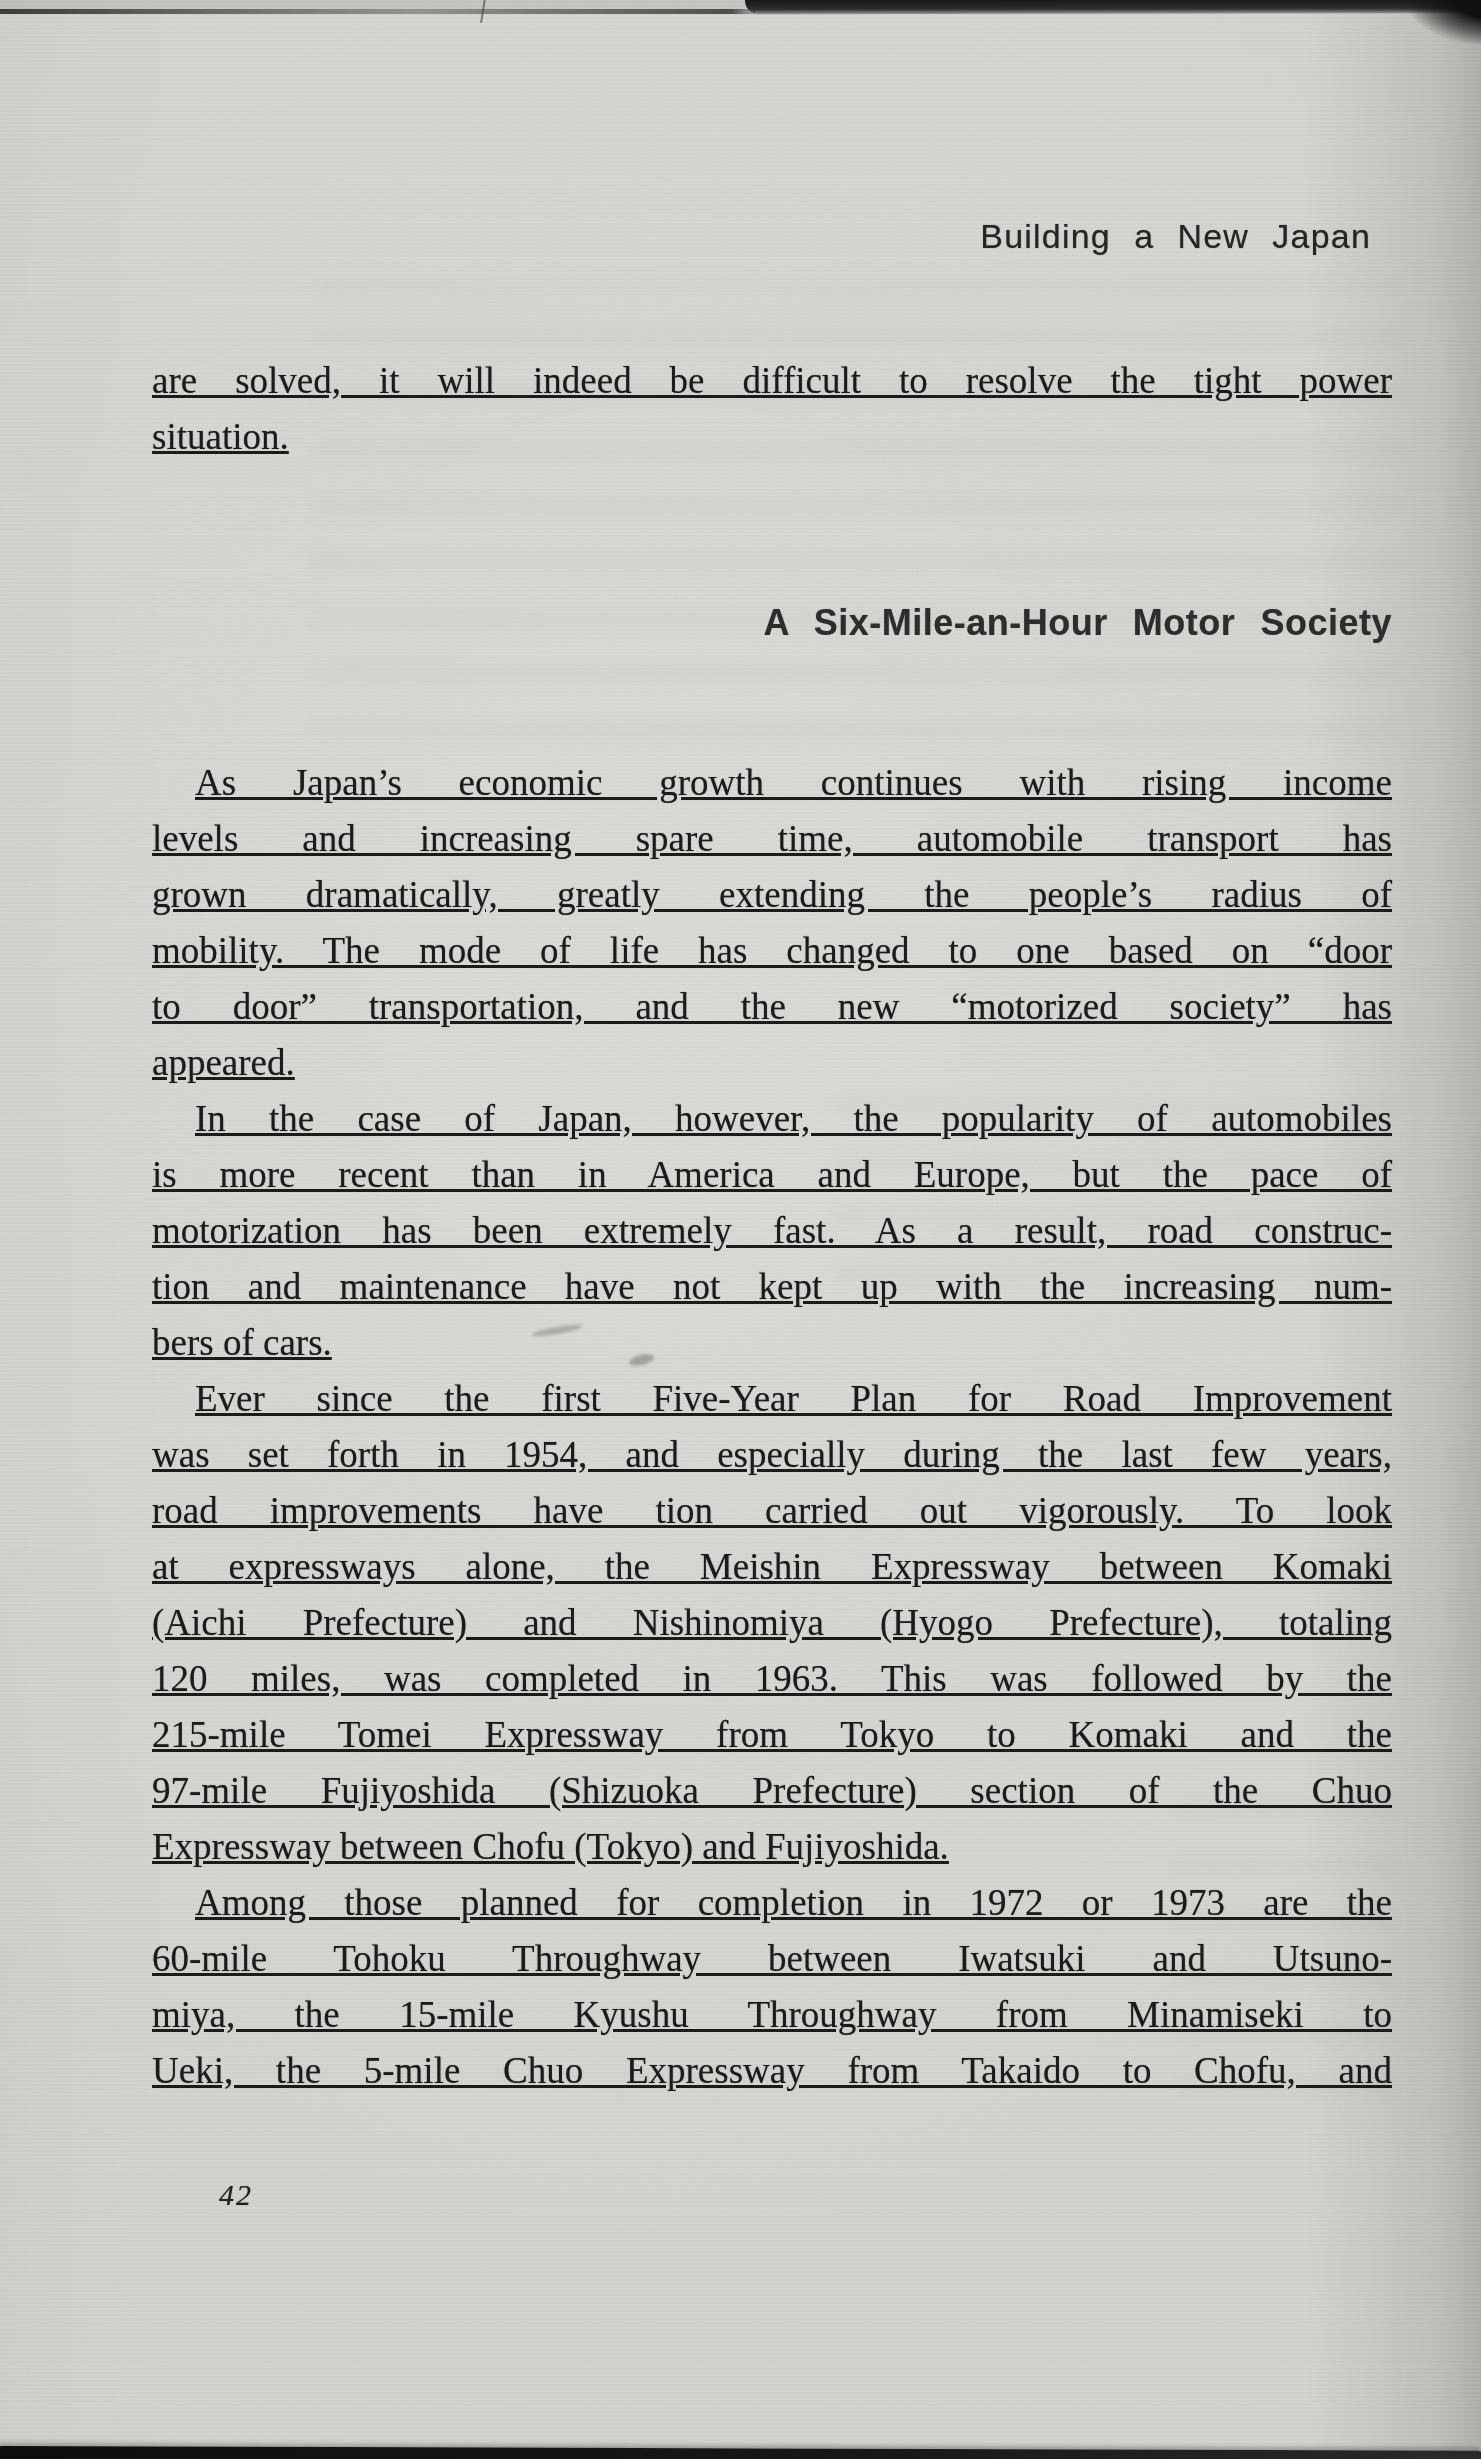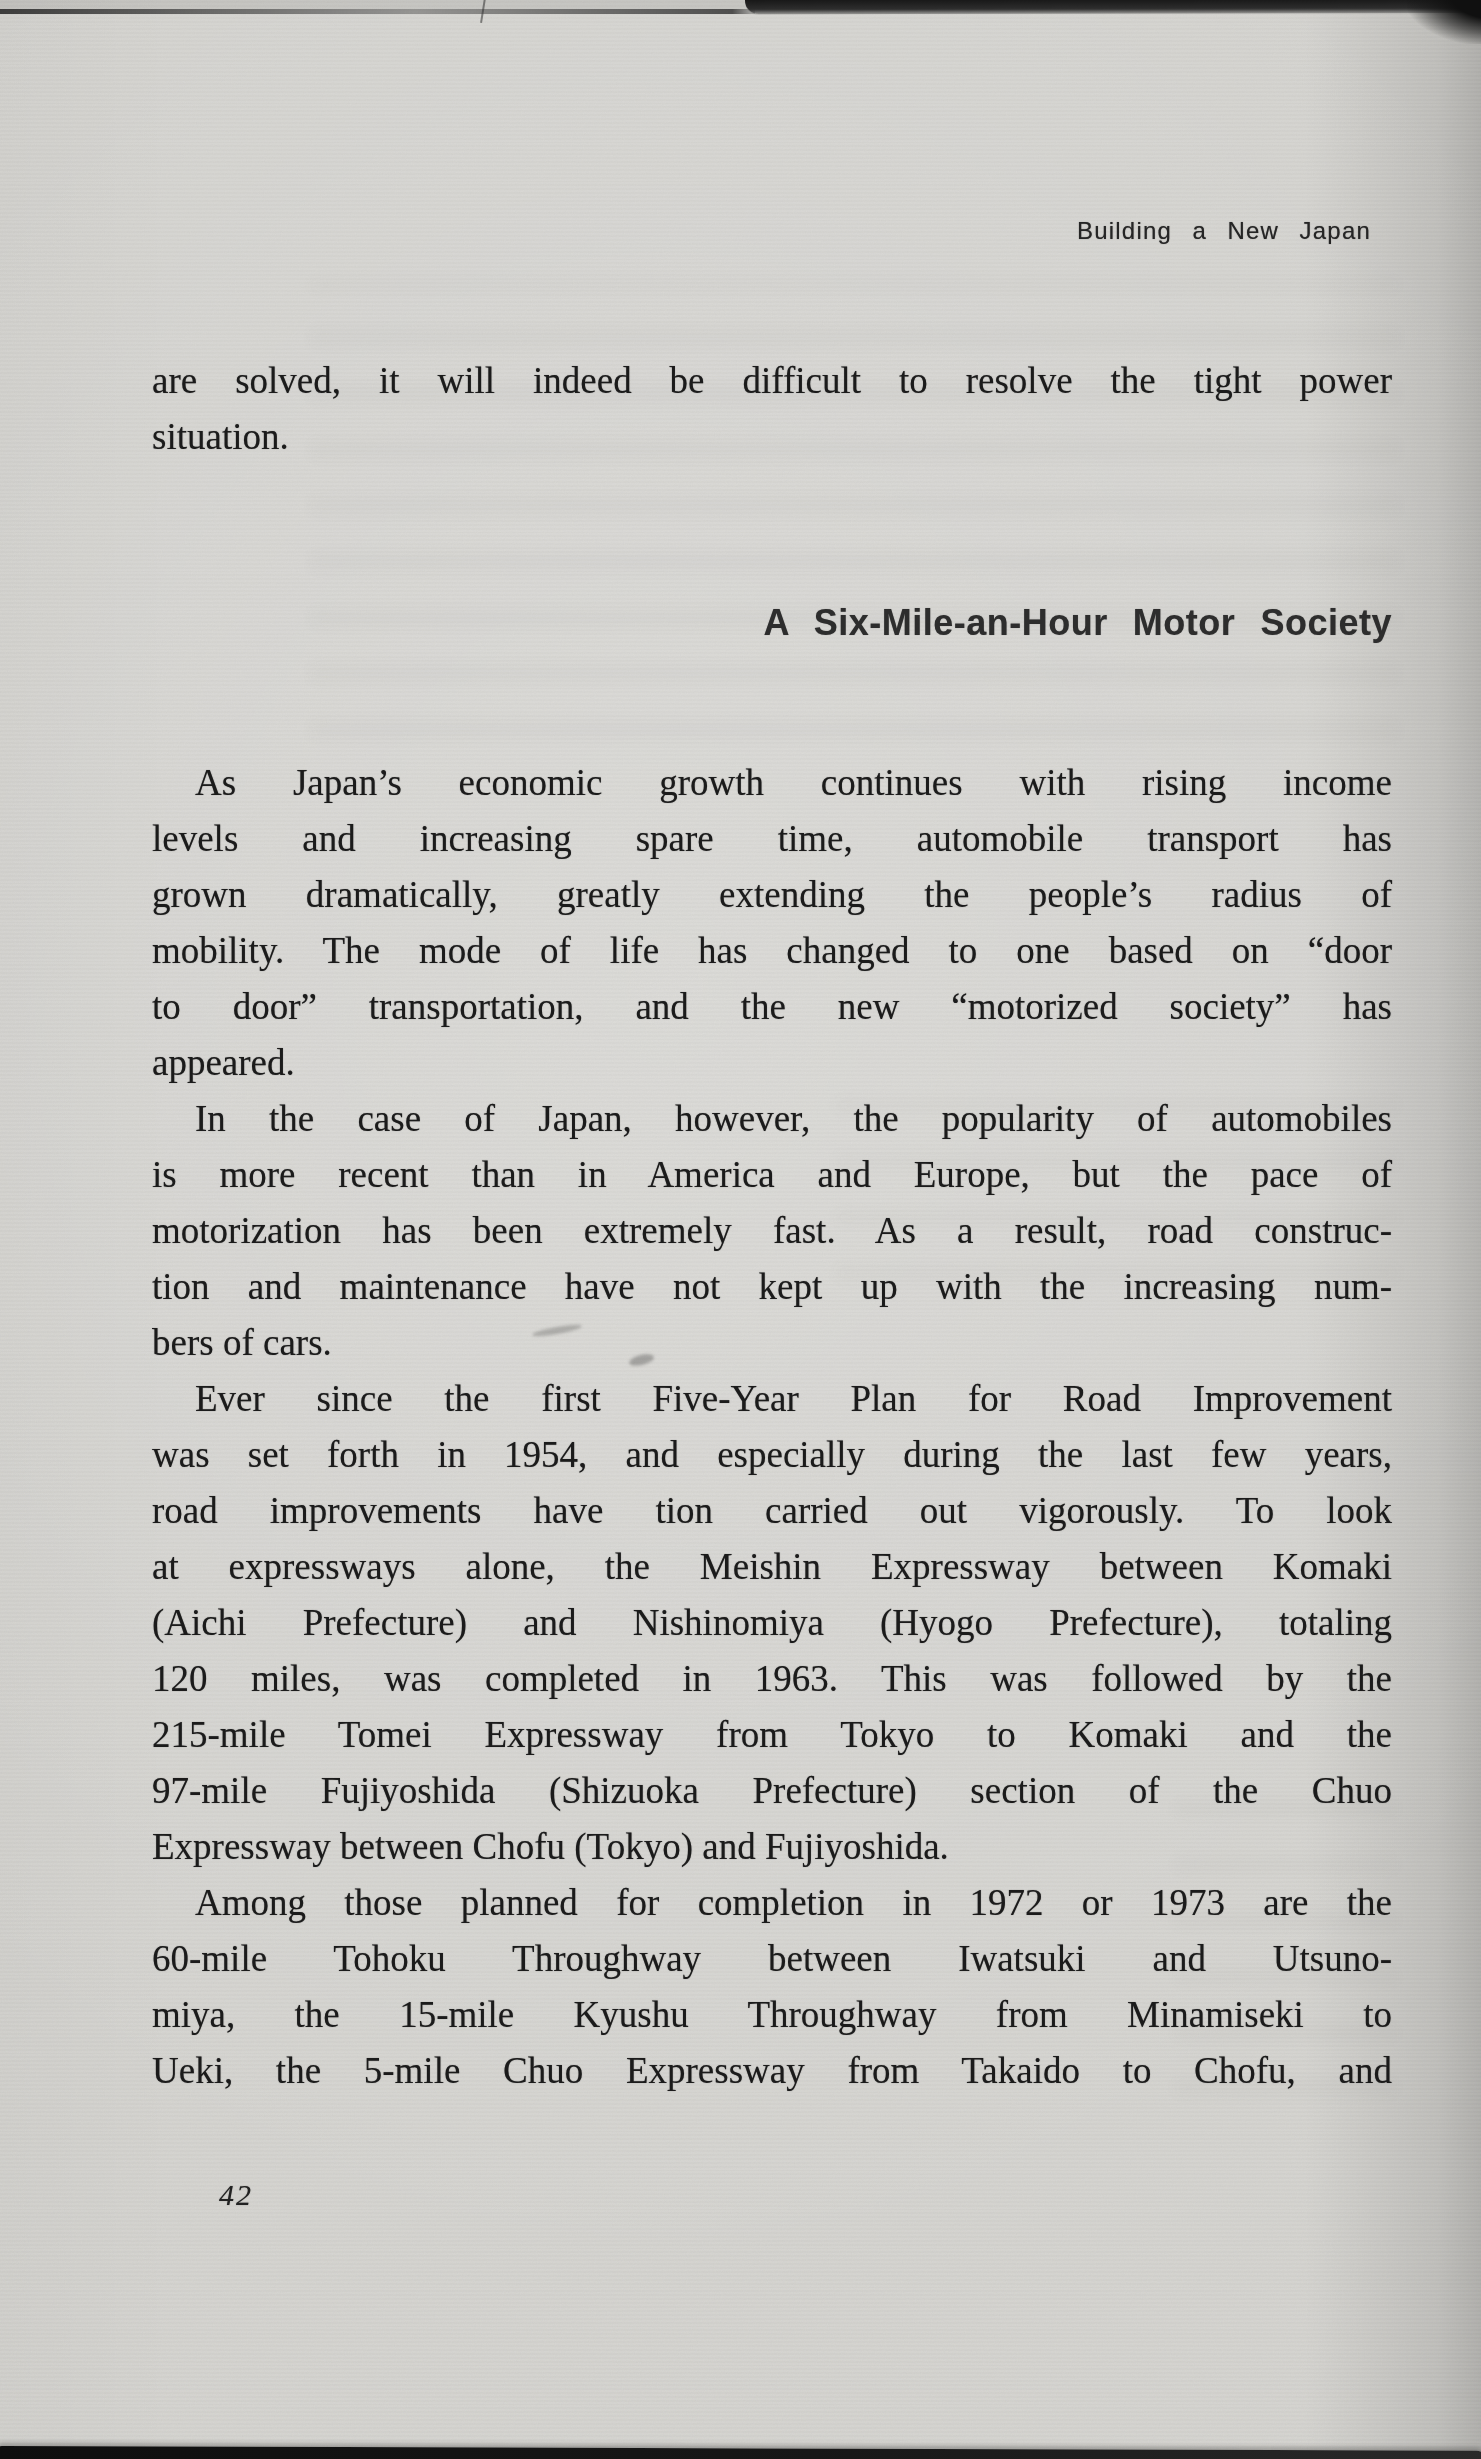--- a/index.html
+++ b/index.html
@@ -63,21 +63,21 @@
   .smudge-dot {
     position:absolute; left:629px; top:1355px; width:25px; height:9.7px;
     background:rgba(20,20,20,0.28); border-radius:50%;
     transform:rotate(-14deg); filter:blur(1.7px);
   }
 
   
   .running-header {
     position:absolute; top:217px; right:111px;
     font-family:"Liberation Sans", sans-serif;
-    font-size:24px; font-weight:400; letter-spacing:1.2px; word-spacing:12.6px;
+    font-size:34px; font-weight:400; letter-spacing:1.2px; word-spacing:12.6px;
     color:#252525;
     text-shadow:0 0 1px rgba(30,30,30,0.55);
     white-space:nowrap;
     text-align:center;
   }
   .section-heading {
     position:absolute; top:602px; left:152px; width:1240px;
     text-align:right;
     font-family:"Liberation Sans", sans-serif;
     font-size:36px; font-weight:700; letter-spacing:0.5px; word-spacing:14.6px;
@@ -86,20 +86,21 @@
   }
   .text-col { position:absolute; left:152px; width:1240px; }
   #opening-paragraph { top:353px; }
   #body-paragraphs  { top:755px; }
   .line {
     height:56px; line-height:56px;
     font-size:37px;
     text-align:justify; text-align-last:justify;
     white-space:normal;
     text-shadow:0 0 1px rgba(25,25,25,0.5);
+    text-decoration:underline;
   }
   .line.indent { padding-left:43px; }
   .line.last { text-align-last:left; }
   .page-number {
     position:absolute; top:2178px; left:219px;
     font-family:"Liberation Serif", serif; font-style:italic;
     font-size:30px; color:#222;
     letter-spacing:1.9px;
     text-shadow:0 0 1px rgba(25,25,25,0.5);
   }

